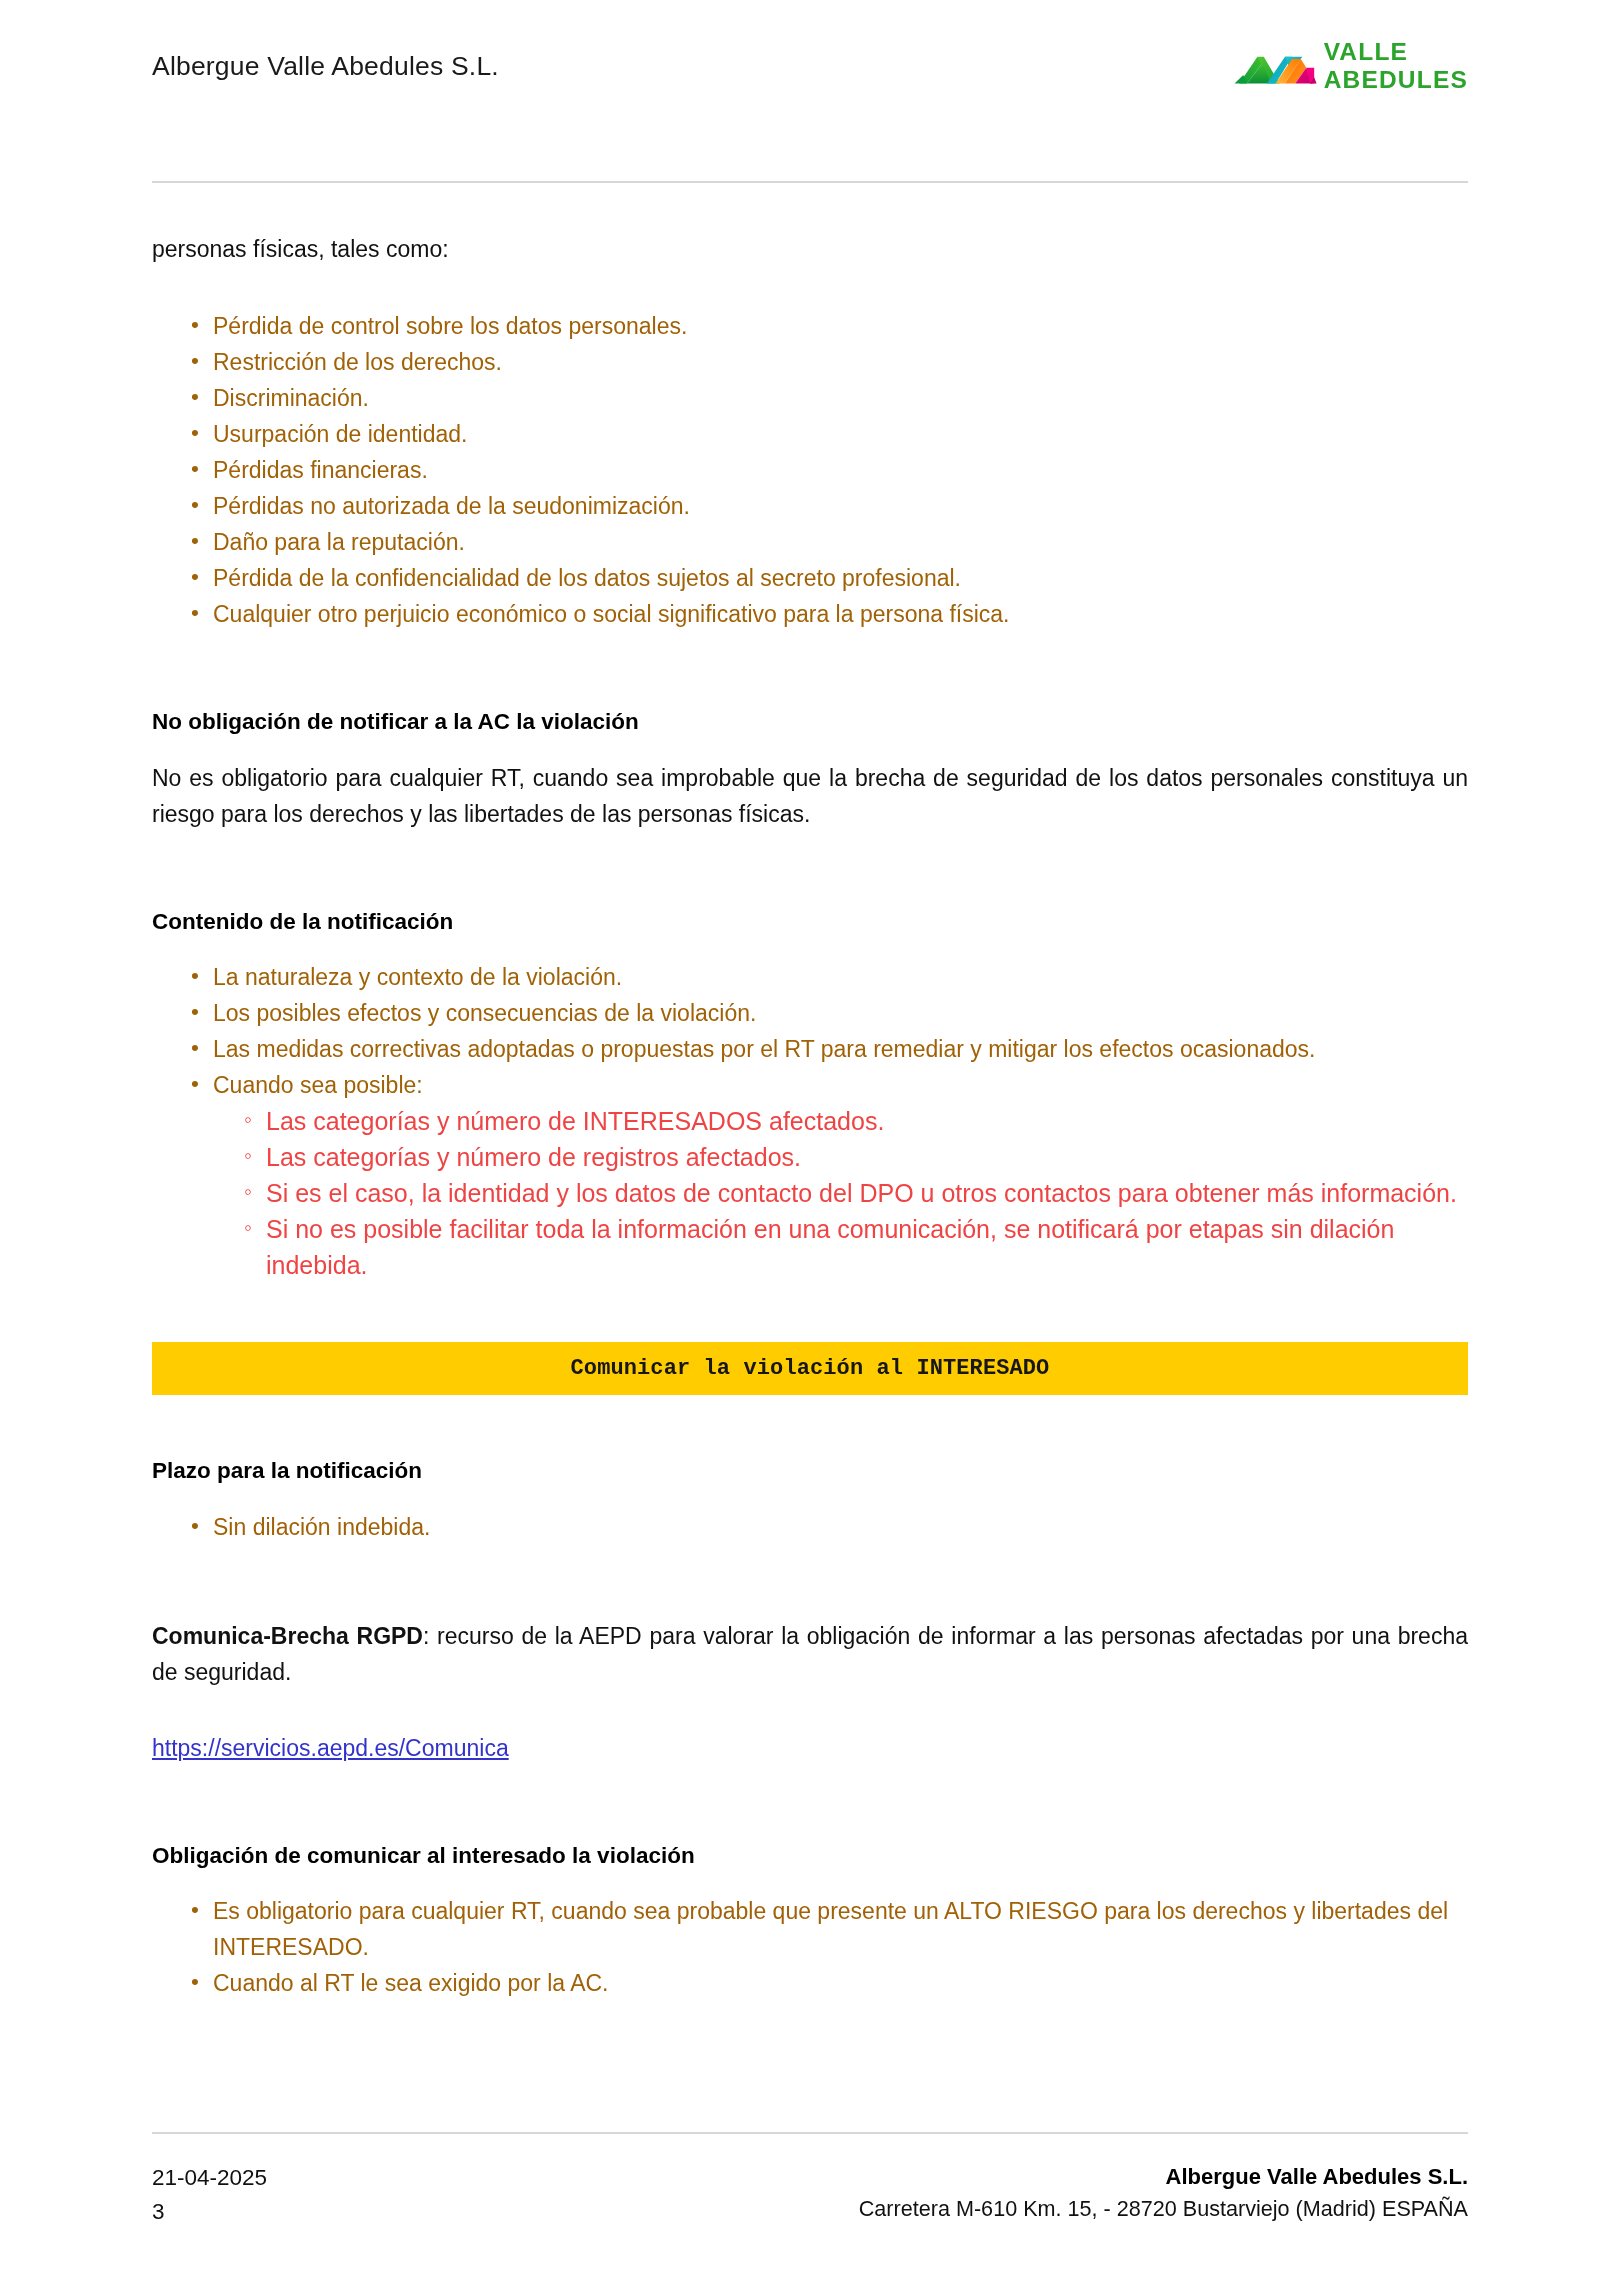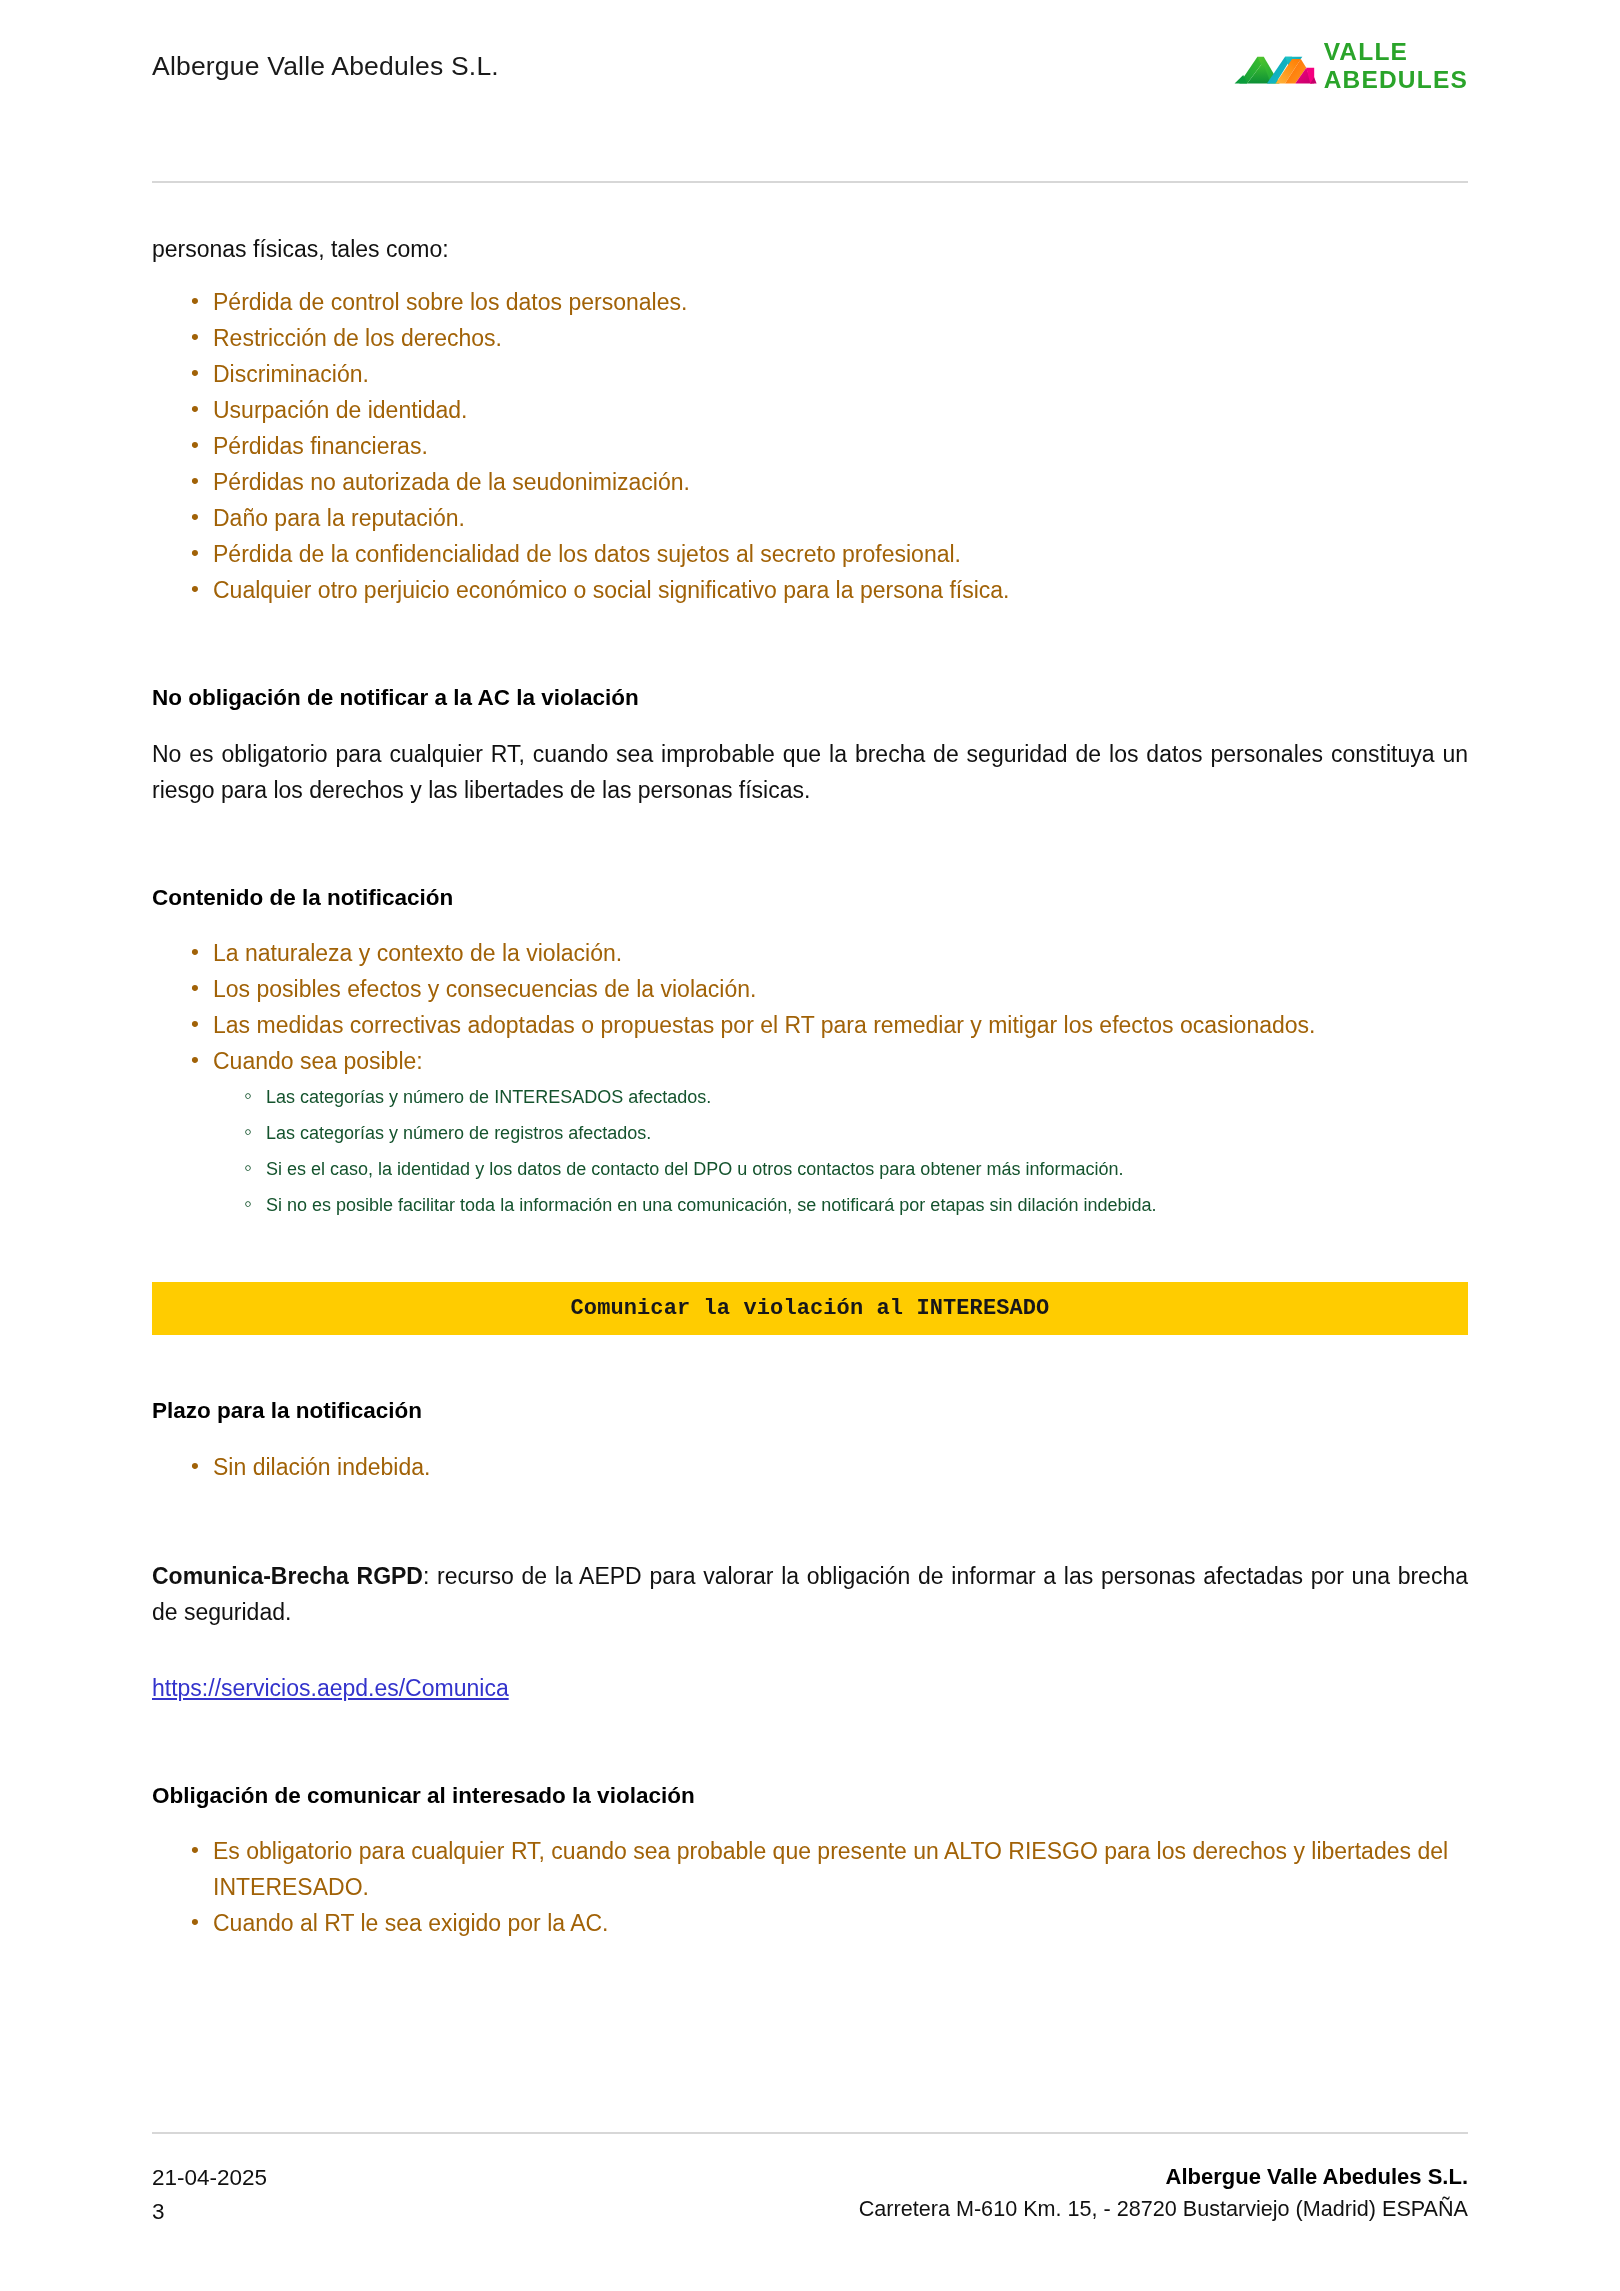--- a/index.html
+++ b/index.html
@@ -88,21 +88,21 @@
   }
 
   p.body-text {
     font-size: 23px;
     line-height: 36px;
     margin: 0 0 0 0;
     text-align: justify;
     color: #111111;
   }
   p.lead {
-    margin-bottom: 17px;
+    margin-bottom: 41px;
   }
 
   h3.section-heading {
     font-size: 22.5px;
     font-weight: bold;
     line-height: 33px;
     margin: 0 0 21.6px 0;
     color: #000000;
   }
 
@@ -125,24 +125,24 @@
     top: -1px;
     font-size: 22.5px;
     line-height: 36px;
   }
 
   ul.sub-bullets {
     margin-top: 0;
   }
   ul.sub-bullets > li {
     position: relative;
-    font-size: 18px;
+    font-size: 25px;
     line-height: 36px;
     padding-left: 114px;
-    color: #14532d;
+    color: #ef4444;
   }
   ul.sub-bullets > li::before {
     content: "\25E6";
     position: absolute;
     left: 92px;
     top: -1px;
     font-size: 22.5px;
     line-height: 36px;
   }
   .spacer-md { height: 41px; }

